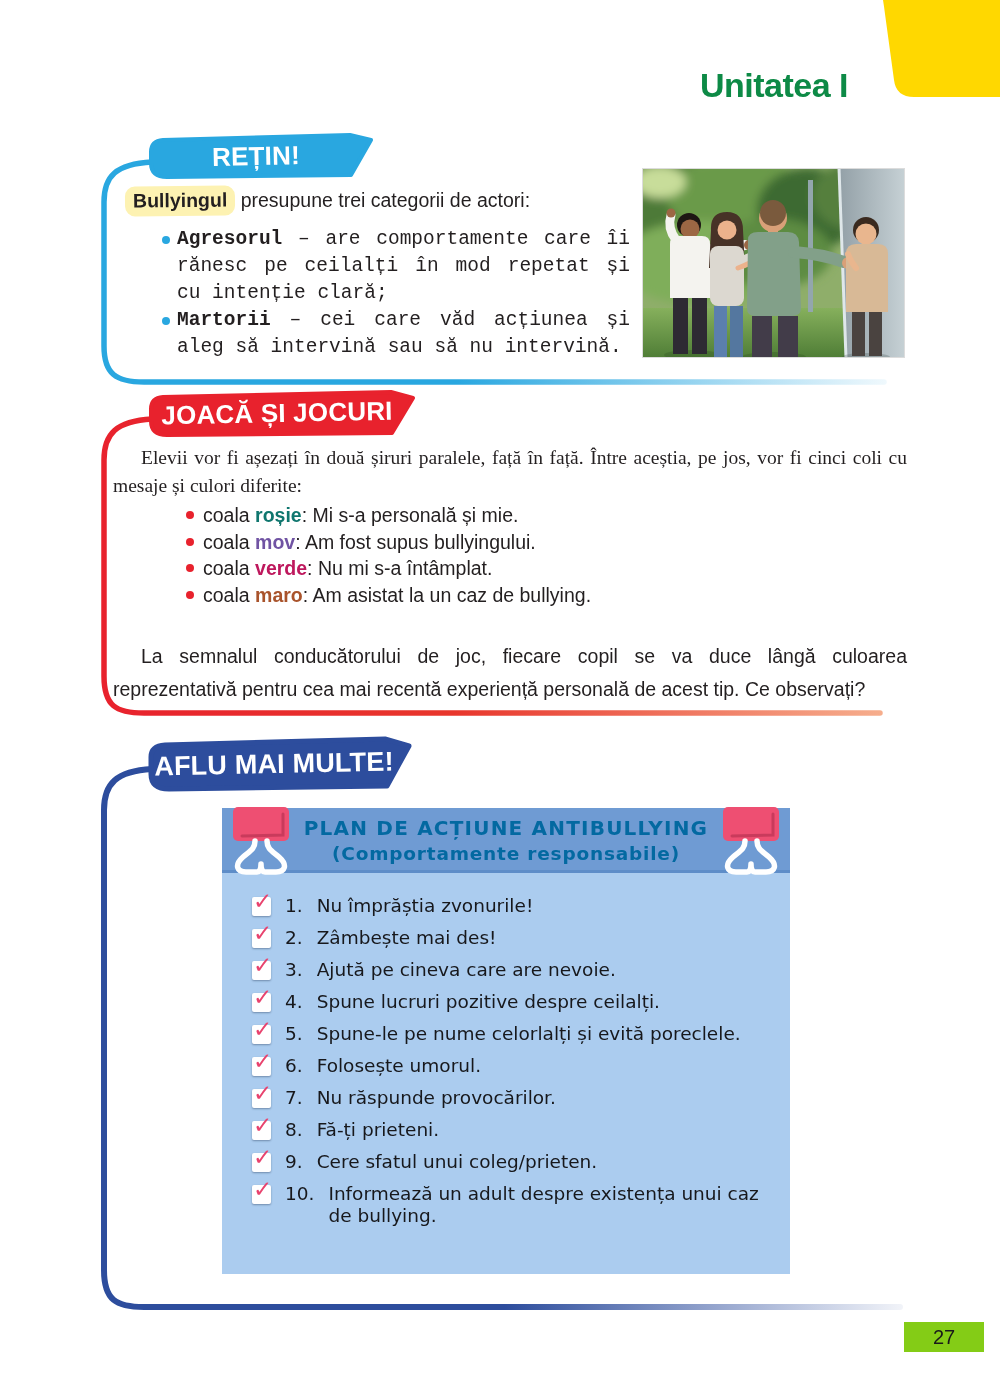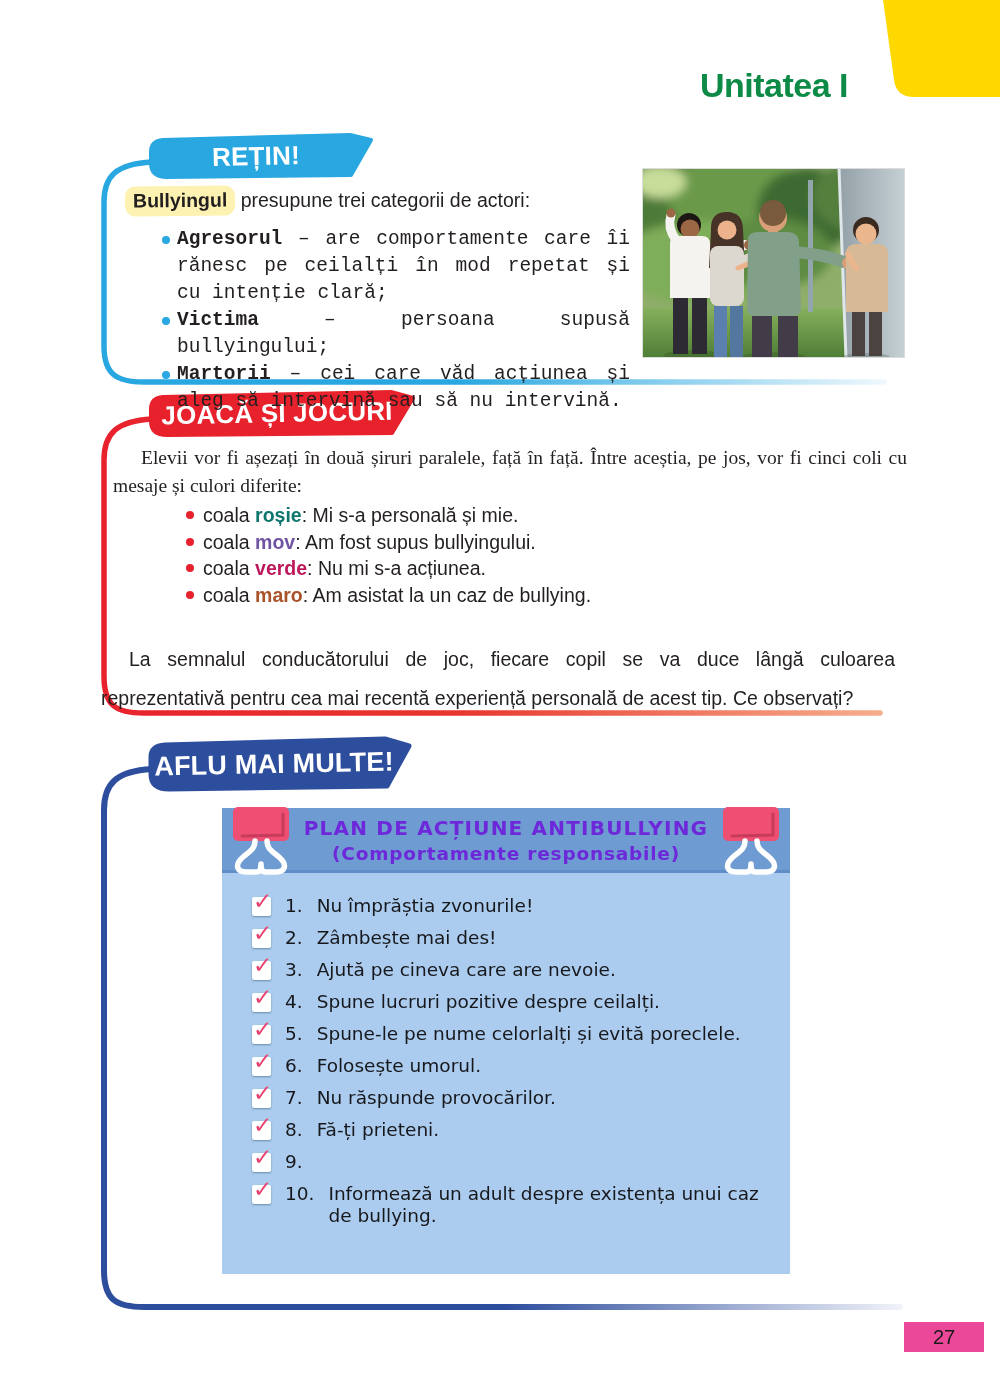--- a/index.html
+++ b/index.html
@@ -58,36 +58,36 @@
     content:""; position:absolute; left:0; top:9px;
     width:8px; height:8px; border-radius:50%; background:#e8222d;
   }
   .jbullet b { font-weight:bold; }
   .c-rosie    { color:#0f766e; }
   .c-mov      { color:#7053a3;margin-top:8px; }
   .c-verde    { color:#be185d; }
   .c-albastra { color:#2aa7e0; }
   .c-maro     { color:#a9532b; }
   .joaca-para2 {
-    position:absolute; left:101px; top:640px; width:794px;
-    font-size:19.5px; line-height:39px; text-indent:28px; text-align:justify;
+    position:absolute; left:113px; top:640px; width:794px;
+    font-size:19.5px; line-height:33px; text-indent:28px; text-align:justify;
   }
 
   
   .clipboard {
     position:absolute; left:222px; top:808px; width:568px; height:466px;
     background:#abccef;
   }
   .clip-header {
     position:absolute; left:0; top:0; right:0; height:62px;
     background:#6f9bd3; border-bottom:3px solid #5e8dc8;
   }
   .clip-title {
     position:absolute; left:70px; right:70px; top:7px; text-align:center;
-    font-family:"DejaVu Sans", sans-serif; color:#6d28d9;
+    font-family:"DejaVu Sans", sans-serif; color:#0369a1;
     font-size:20px; font-weight:bold; letter-spacing:1.2px; line-height:26px;
   }
   .clip-title .sub { font-size:18.5px; letter-spacing:0.8px; }
   .binder-clip { position:absolute; top:-4px; width:62px; height:76px; }
   .binder-clip.left  { left:8px; }
   .binder-clip.right { right:8px; }
 
   .checklist {
     position:absolute; left:30px; top:87px; width:522px;
     display:flex; flex-direction:column; gap:10px;
@@ -101,21 +101,21 @@
   .checkbox .tick {
     position:absolute; left:1px; top:-7px; color:#e8436e;
     font-size:23px; font-weight:bold; line-height:23px;
   }
   .check-row .num { flex:none; }
   .check-row .txt { max-width:452px; }
 
   
   .page-num {
     position:absolute; left:904px; top:1322px; width:80px; height:30px;
-    background:#ec4899; color:#1a1a1a; font-size:20px;
+    background:#84cc16; color:#1a1a1a; font-size:20px;
     display:flex; align-items:center; justify-content:center;
   }
 
   .photo { position:absolute; left:642px; top:168px; width:263px; height:190px; }
 </style>
 </head>
 <body>
 
 <div class="page">
 
@@ -155,23 +155,20 @@
   <div class="banner-label joaca" style="z-index:2">JOACĂ ȘI JOCURI</div>
   <div class="banner-label aflu" style="z-index:2">AFLU MAI MULTE!</div>
 
   <div class="retin-content" style="z-index:2">
     <div class="retin-intro">
       <span class="hl">Bullyingul</span><span> presupune trei categorii de actori:</span>
     </div>
     <div class="retin-bullets">
       <div class="rbullet">
         <b>Agresorul</b><span> – are comportamente care îi rănesc pe ceilalți în mod repetat și cu intenție clară;</span>
-      </div>
-      <div class="rbullet">
-        <b>Victima</b><span> – persoana supusă bullyingului;</span>
       </div>
       <div class="rbullet">
         <b>Martorii</b><span> – cei care văd acțiunea și aleg să intervină sau să nu intervină.</span>
       </div>
     </div>
   </div>
 
   <svg class="photo" style="z-index:2" viewBox="0 0 263 190" preserveAspectRatio="none">
     <defs>
       <filter id="blur6">
@@ -248,21 +245,21 @@
       <rect x="227" y="144" width="13" height="44" fill="#4a4340"></rect>
     </g>
     <rect x="0.5" y="0.5" width="262" height="189" fill="none" stroke="#dcdcdc" stroke-width="1"></rect>
   </svg>
 
   <div class="joaca-para1" style="z-index:2">Elevii vor fi așezați în două șiruri paralele, față în față. Între aceștia, pe jos, vor fi cinci coli cu mesaje și culori diferite:</div>
 
   <div class="joaca-bullets" style="z-index:2">
     <div class="jbullet"><span>coala </span><b class="c-rosie">roșie</b><span>: Mi s-a personală și mie.</span></div>
     <div class="jbullet"><span>coala </span><b class="c-mov">mov</b><span>: Am fost supus bullyingului.</span></div>
-    <div class="jbullet"><span>coala </span><b class="c-verde">verde</b><span>: Nu mi s-a acțiunea.</span></div>
+    <div class="jbullet"><span>coala </span><b class="c-verde">verde</b><span>: Nu mi s-a întâmplat.</span></div>
     <div class="jbullet"><span>coala </span><b class="c-maro">maro</b><span>: Am asistat la un caz de bullying.</span></div>
   </div>
 
   <div class="joaca-para2" style="z-index:2">La semnalul conducătorului de joc, fiecare copil se va duce lângă culoarea reprezentativă pentru cea mai recentă experiență personală de acest tip. Ce observați?</div>
 
   <div class="clipboard" style="z-index:2">
     <div class="clip-header"></div>
     <div class="clip-title">
       <div>PLAN DE ACȚIUNE ANTIBULLYING</div>
       <div class="sub">(Comportamente responsabile)</div>
@@ -334,20 +331,21 @@
             <span class="tick">✓</span>
           </div>
         <span class="num">8.</span>
         <span class="txt">Fă-ți prieteni.</span>
       </div>
       <div class="check-row">
         <div class="checkbox">
             <span class="tick">✓</span>
           </div>
         <span class="num">9.</span>
+        <span class="txt">Cere sfatul unui coleg/prieten.</span>
       </div>
       <div class="check-row">
         <div class="checkbox">
             <span class="tick">✓</span>
           </div>
         <span class="num">10.</span>
         <span class="txt">Informează un adult despre existența unui caz de bullying.</span>
       </div>
     </div>
   </div>

